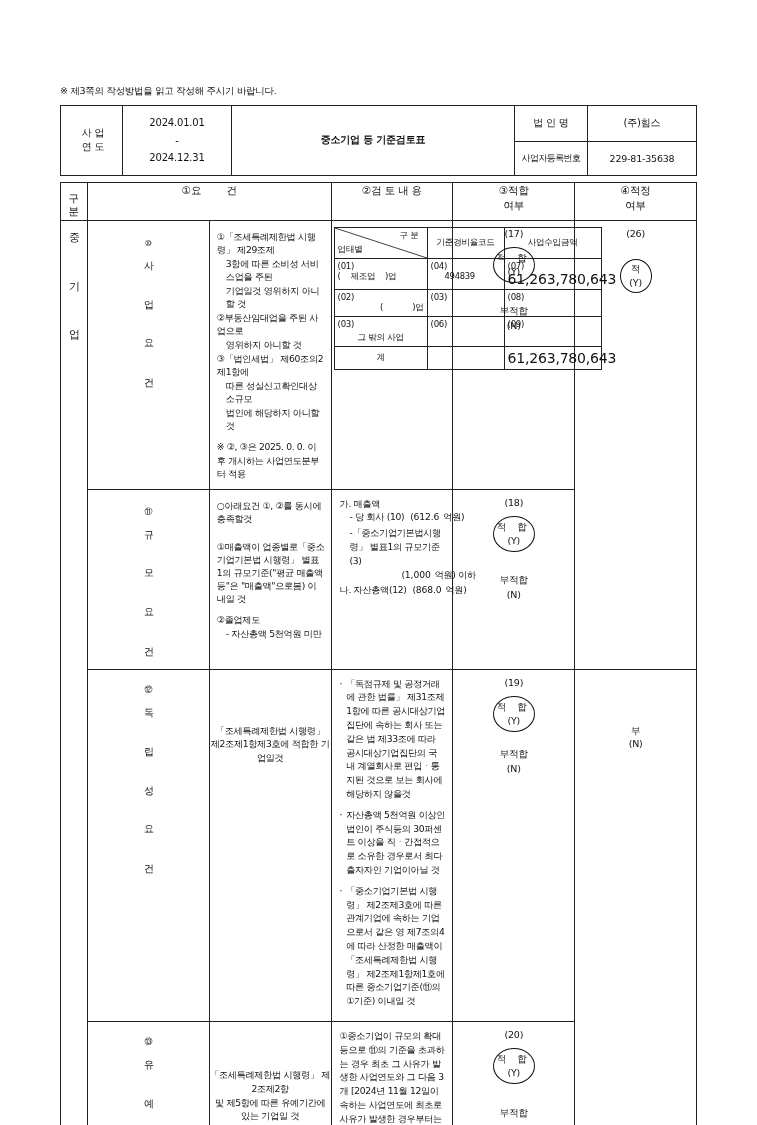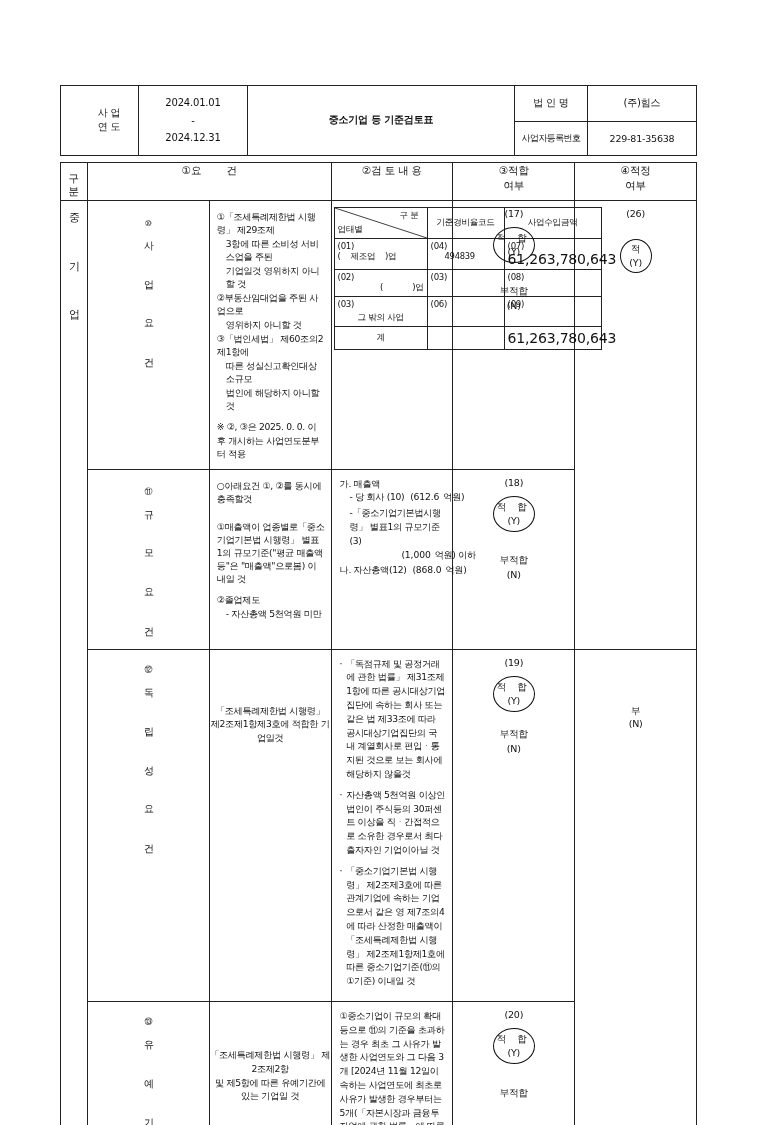--- a/index.html
+++ b/index.html
@@ -18,21 +18,21 @@
             font-size:9.5px;line-height:1.35;letter-spacing:-0.3px;}
   .hdr-left{white-space:nowrap;}
   .hdr-right{white-space:nowrap;font-size:9.5px;}
   .hdr-note{font-size:9.5px;margin-top:7px;letter-spacing:-0.3px;}
 
   
   table{border-collapse:collapse;}
   .title-tbl{width:637px;margin-top:7px;table-layout:fixed;}
   .title-tbl td{border:0.8px solid #222;text-align:center;vertical-align:middle;
                 font-size:10px;letter-spacing:-0.2px;}
-  .t-year-lbl{width:56px;font-size:11.5px;letter-spacing:4px;padding-left:20px;}
+  .t-year-lbl{width:56px;font-size:11.5px;letter-spacing:4px;padding-left:4px;}
   .t-year-val{width:108px;font-size:9.5px;line-height:1.75;padding:8px 0;}
   .t-main{font-size:20.5px;font-weight:bold;letter-spacing:-0.6px;}
   .t-k{width:70px;font-size:10.5px;letter-spacing:1.5px;}
   .t-k.small{letter-spacing:-0.6px;font-size:9px;}
   .t-v{width:106px;font-size:10px;}
   .t-v.num{font-size:9.5px;letter-spacing:-0.2px;}
 
   
   .main-tbl{width:637px;margin-top:6px;table-layout:fixed;}
   .main-tbl td{border:0.8px solid #222;vertical-align:top;padding:0;}
@@ -118,20 +118,21 @@
 
   
   .footer{position:absolute;left:0;right:58px;bottom:88px;text-align:right;
           font-size:8.6px;letter-spacing:-0.3px;}
 </style>
 </head>
 <body>
 
 <div class="page">
 
+  <div class="hdr-note">※ 제3쪽의 작성방법을 읽고 작성해 주시기 바랍니다.</div>
 
   <table class="title-tbl">
     <tbody>
         <tr>
       <td class="t-year-lbl" rowspan="2">
         <div>사 업</div>
         <div>연 도</div>
       </td>
       <td class="t-year-val" rowspan="2">
         <div>2024.01.01</div>

